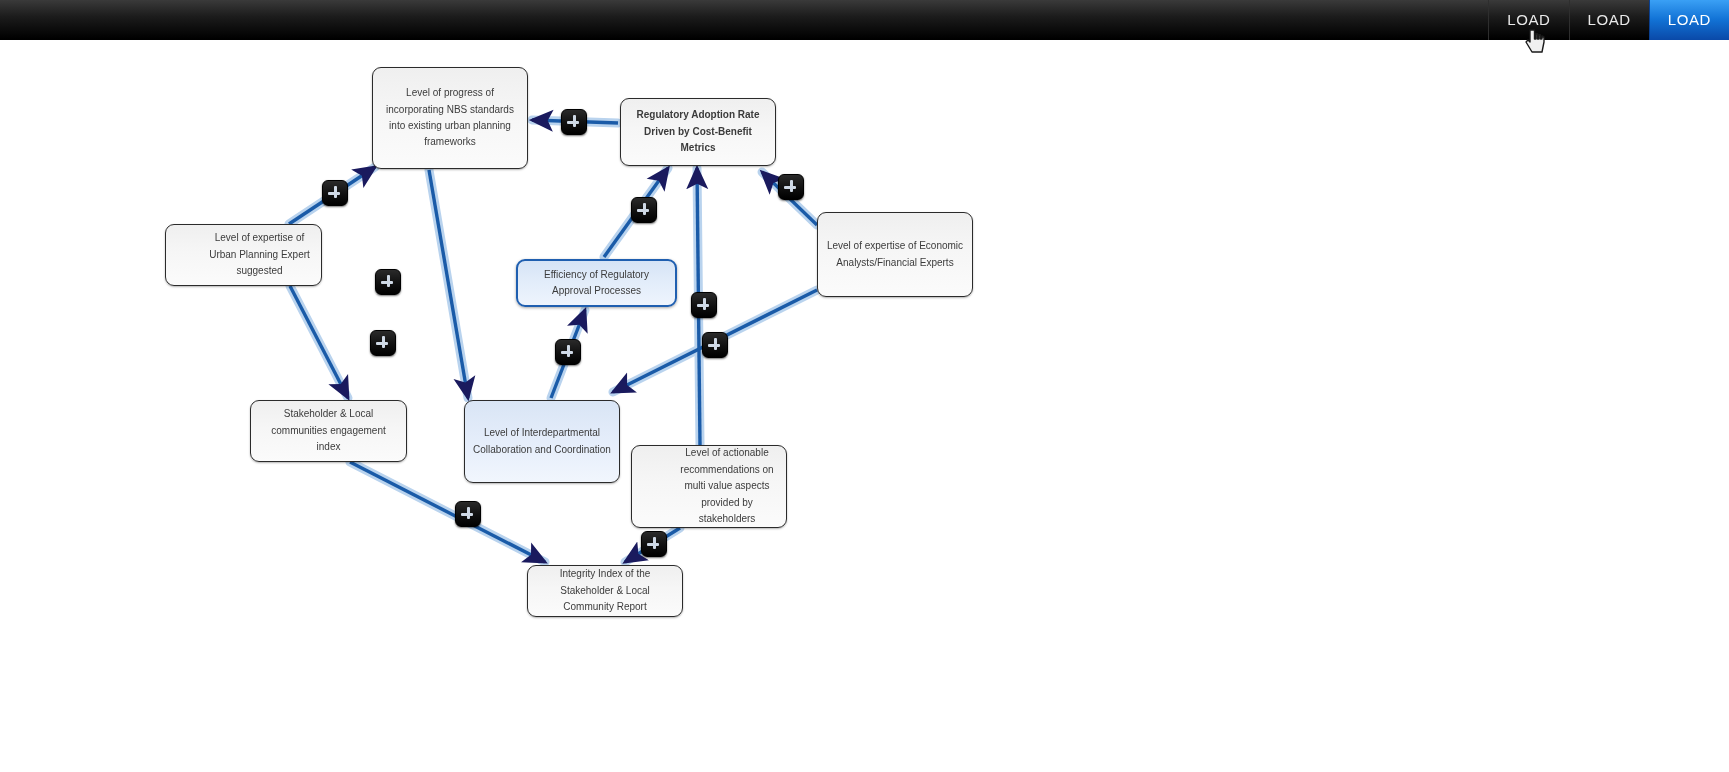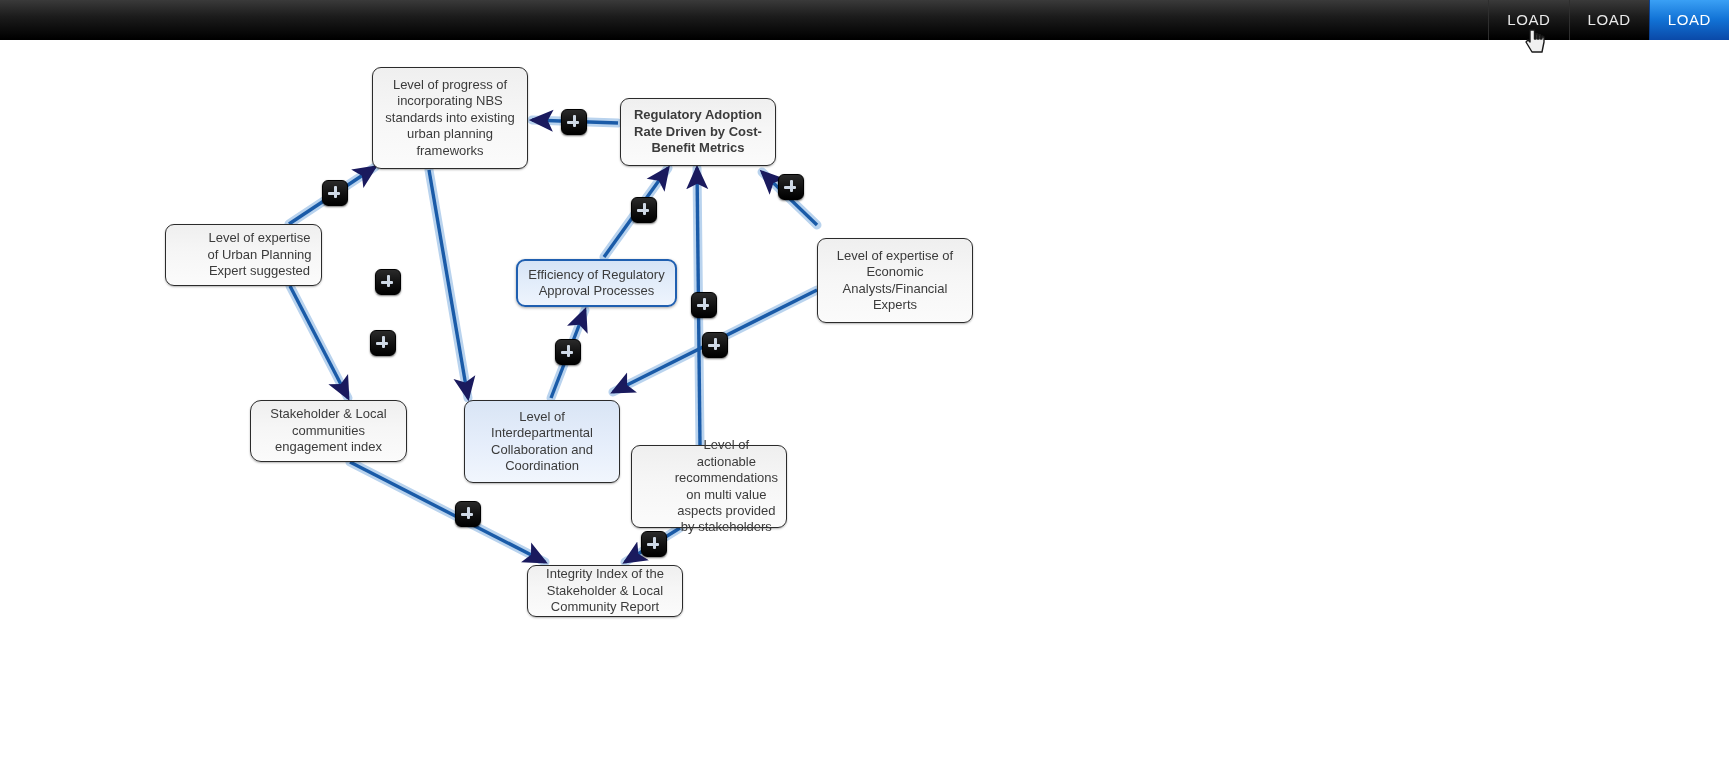--- a/index.html
+++ b/index.html
@@ -69,24 +69,24 @@
   #edges{position:absolute;left:0;top:0;width:1729px;height:732px;}
 
   
   .node{
     position:absolute;
     box-sizing:border-box;
     border:1px solid #2b2b2b;
     border-radius:9px;
     background:linear-gradient(to bottom,#efefef 0%,#f6f6f6 45%,#fbfbfb 100%);
     color:#3b3b3b;
-    font-size:13px;
+    font-size:10px;
     line-height:16.4px;
     text-align:center;
-    display:flex;align-items:center;justify-content:flex-end;
+    display:flex;align-items:center;justify-content:flex-start;
     padding:5px 8px;
     box-shadow:0 1px 2px rgba(0,0,0,.30);
     z-index:20;
     cursor:pointer;
     user-select:none;
   }
   .node.selected{
     border:2px solid #1f5fb0;
     background:linear-gradient(to bottom,#d6e4f6 0%,#e3edfa 50%,#eef4fd 100%);
     box-shadow:0 1px 3px rgba(0,0,0,.35);
@@ -165,27 +165,27 @@
   <div id="nodes-layer">
       <div class="node" style="left: 372px; top: 27px; width: 156px; height: 102px;">
         <span>Level of progress of incorporating NBS standards into existing urban planning frameworks</span>
       </div>
       <div class="node" style="left: 620px; top: 58px; width: 156px; height: 68px; font-weight: bold;">
         <span>Regulatory Adoption Rate Driven by Cost-Benefit Metrics</span>
       </div>
       <div class="node" style="left: 165px; top: 184px; width: 157px; height: 62px; padding-left: 40px;">
         <span>Level of expertise of Urban Planning Expert suggested</span>
       </div>
-      <div class="node" style="left: 817px; top: 172px; width: 156px; height: 85px; margin-top: 26px;">
+      <div class="node" style="left: 817px; top: 172px; width: 156px; height: 85px;">
         <span>Level of expertise of Economic Analysts/Financial Experts</span>
       </div>
       <div class="node selected" style="left: 516px; top: 219px; width: 161px; height: 48px;">
         <span>Efficiency of Regulatory Approval Processes</span>
       </div>
-      <div class="node" style="left: 250px; top: 360px; width: 157px; height: 62px; border-radius: 11px;">
+      <div class="node" style="left: 250px; top: 360px; width: 157px; height: 62px;">
         <span>Stakeholder &amp; Local communities engagement index</span>
       </div>
       <div class="node tinted" style="left: 455px; top: 360px; width: 156px; height: 83px;">
         <span>Level of Interdepartmental Collaboration and Coordination</span>
       </div>
       <div class="node" style="left: 631px; top: 405px; width: 156px; height: 83px; padding-left: 44px;">
         <span>Level of actionable recommendations on multi value aspects provided by stakeholders</span>
       </div>
       <div class="node" style="left: 527px; top: 525px; width: 156px; height: 52px;">
         <span>Integrity Index of the Stakeholder &amp; Local Community Report</span>

